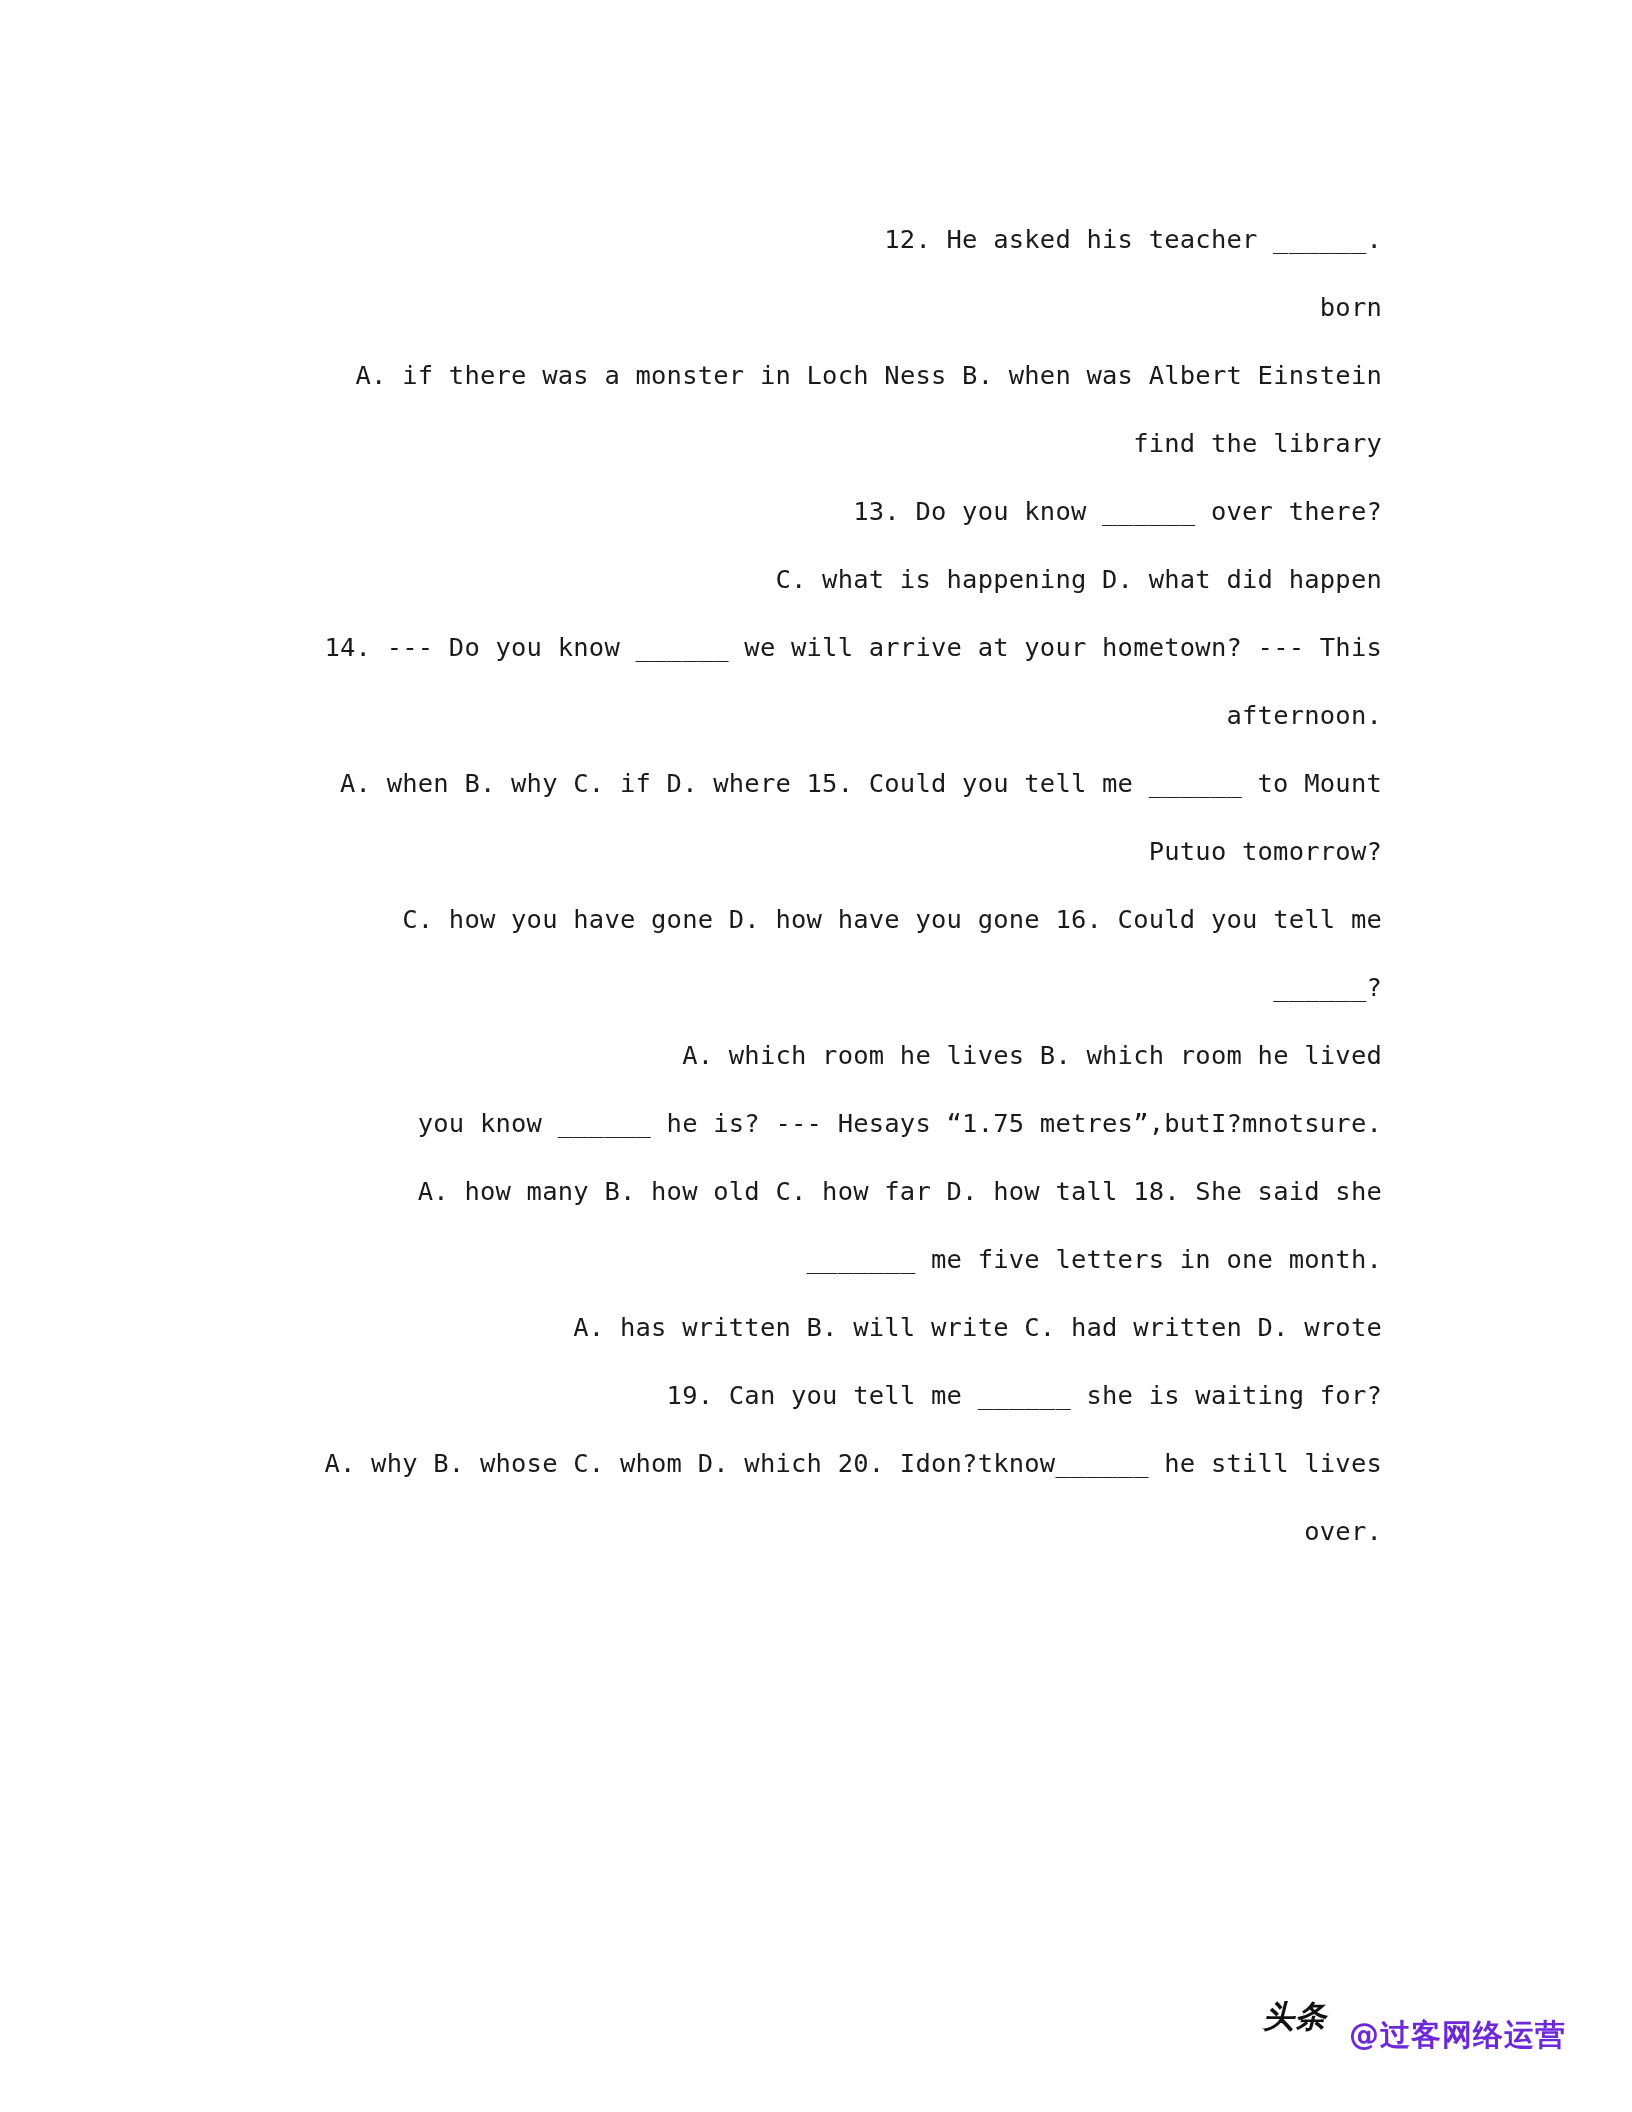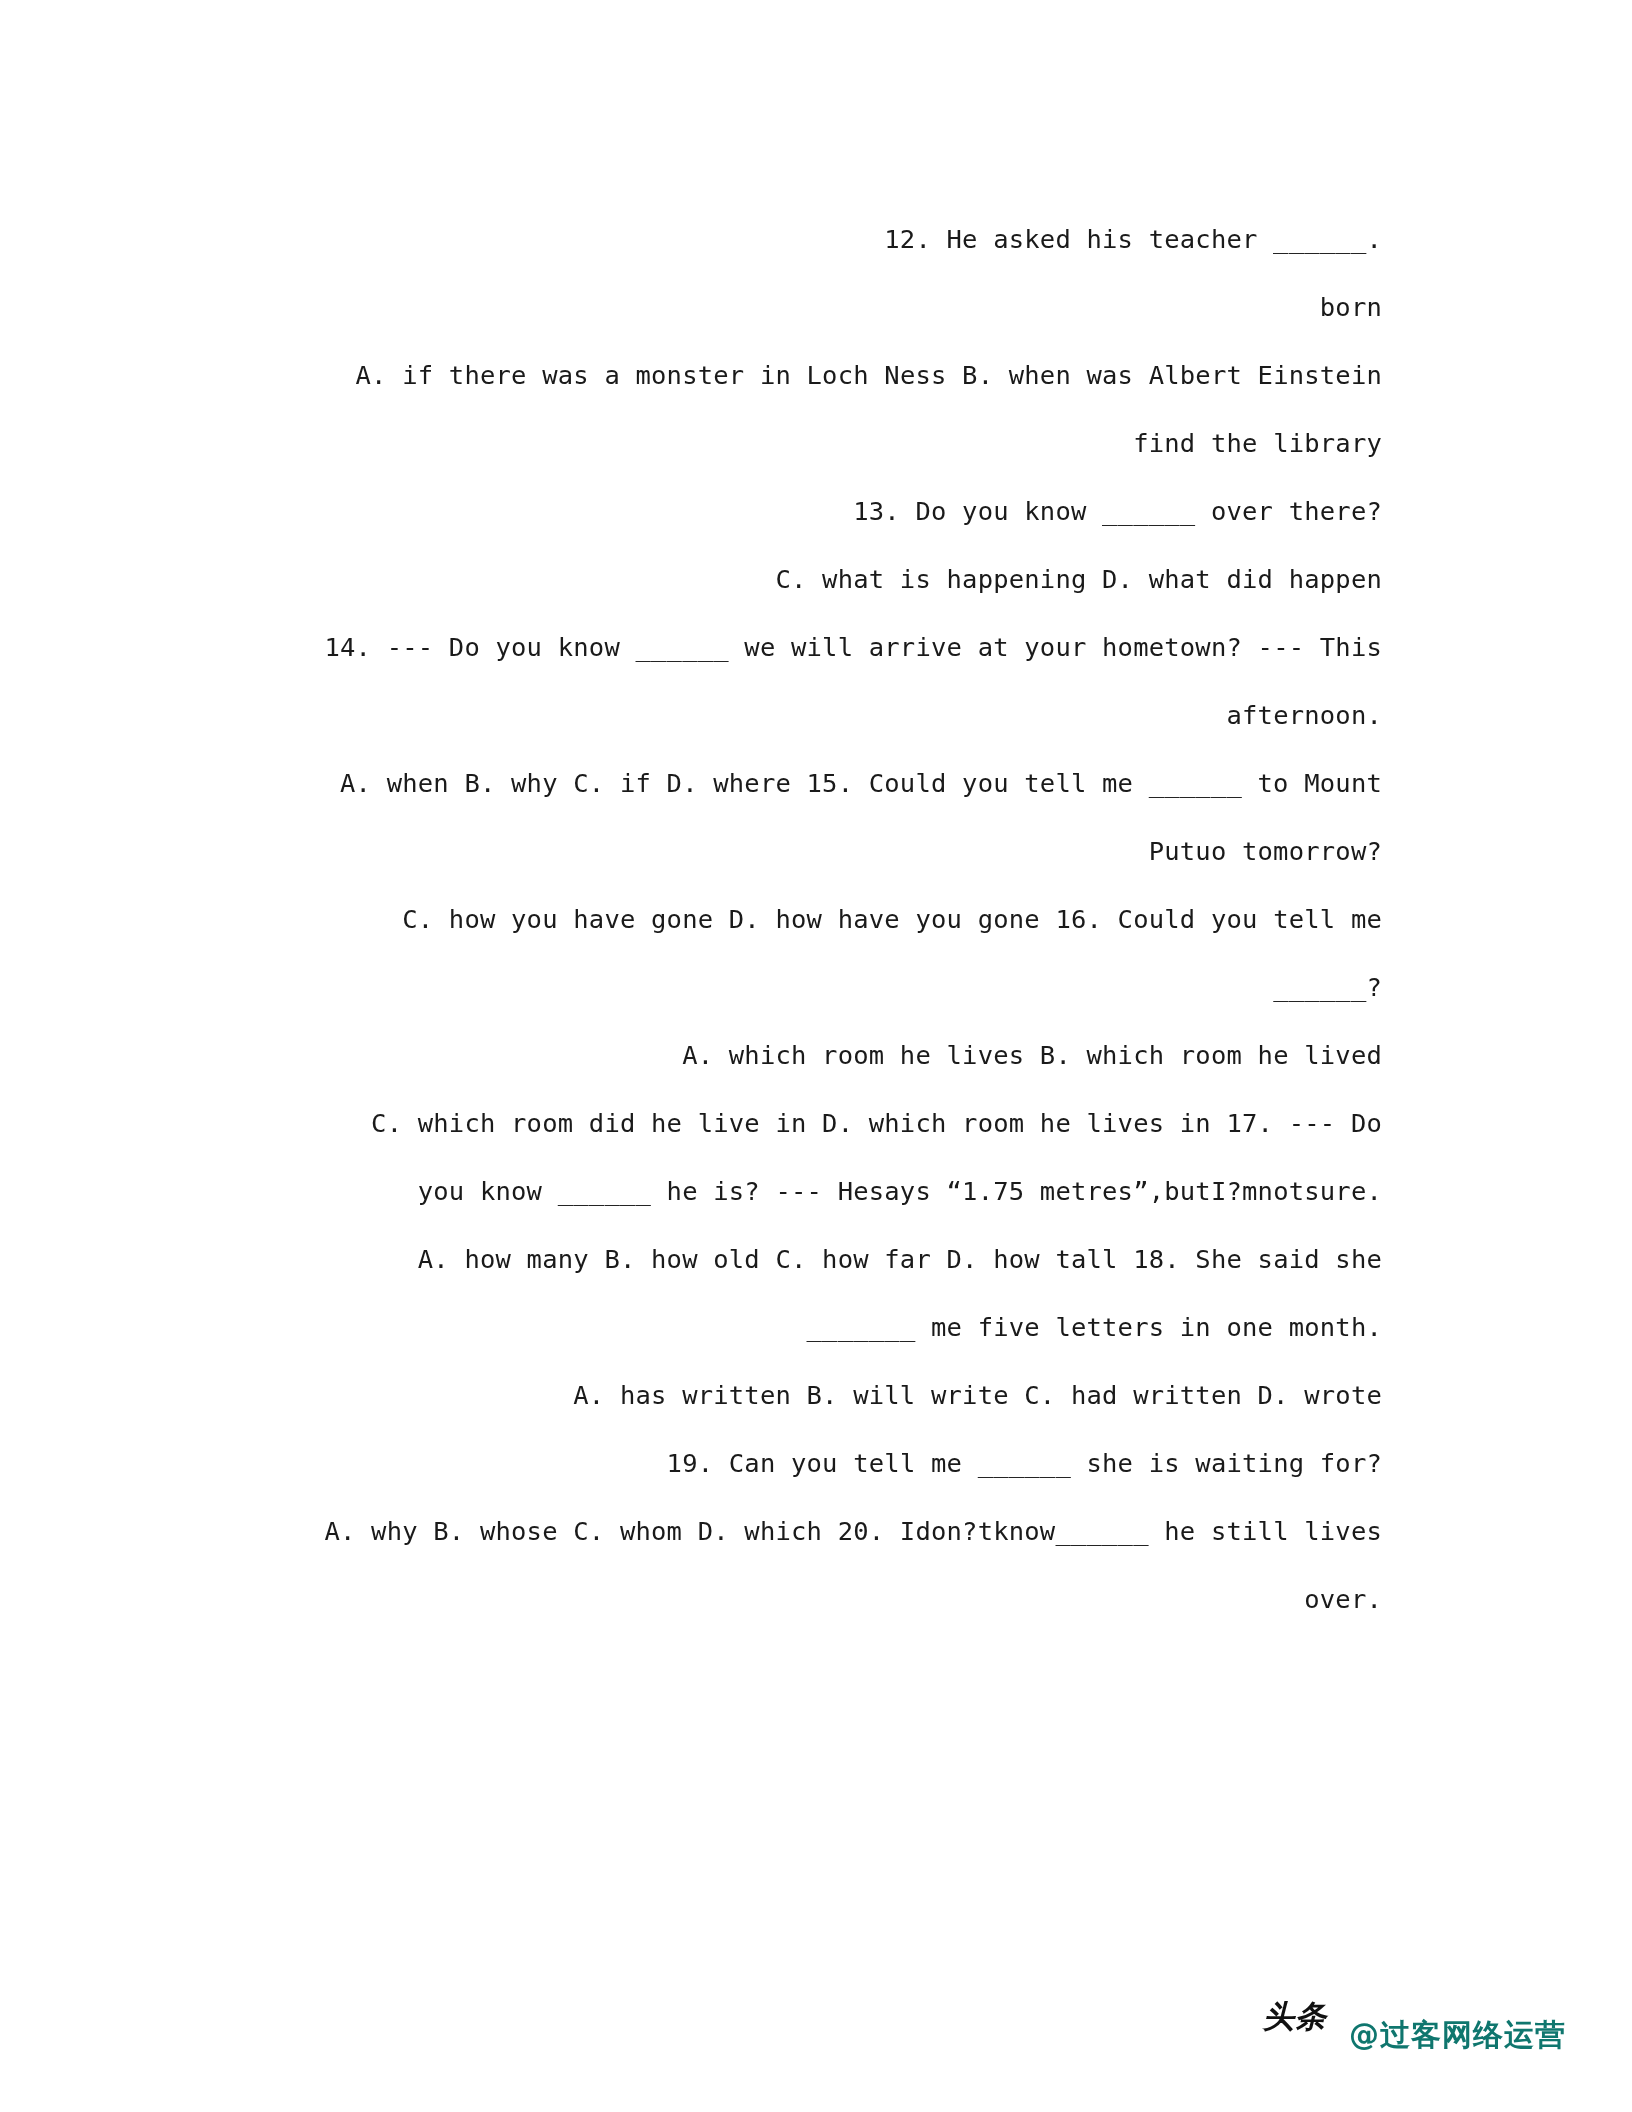--- a/index.html
+++ b/index.html
@@ -45,21 +45,21 @@
   .wm-logo {
     font-size: 31px;
     font-weight: bold;
     color: #111111;
     letter-spacing: 1px;
     font-style: italic;
   }
   .wm-text {
     font-size: 30px;
     font-weight: bold;
-    color: #0f766e;
+    color: #6d28d9;
     letter-spacing: 1px;
     margin-top: 38px;
   }
 </style>
 </head>
 <body>
 
 <div class="page">
 
   <div class="content">
@@ -69,21 +69,20 @@
     <div class="line">find the library</div>
     <div class="line indent">13. Do you know ______ over there?</div>
     <div class="line indent">C. what is happening D. what did happen</div>
     <div class="line indent">14. --- Do you know ______ we will arrive at your hometown? --- This</div>
     <div class="line">afternoon.</div>
     <div class="line indent">A. when B. why C. if D. where 15. Could you tell me ______ to Mount</div>
     <div class="line">Putuo tomorrow?</div>
     <div class="line indent">C. how you have gone D. how have you gone 16. Could you tell me</div>
     <div class="line">______?</div>
     <div class="line indent">A. which room he lives B. which room he lived</div>
-    <div class="line indent">C. which room did he live in D. which room he lives in 17. --- Do</div>
     <div class="line">you know ______ he is? --- Hesays “1.75 metres”,butI?mnotsure.</div>
     <div class="line indent">A. how many B. how old C. how far D. how tall 18. She said she</div>
     <div class="line">_______ me five letters in one month.</div>
     <div class="line indent">A. has written B. will write C. had written D. wrote</div>
     <div class="line indent">19. Can you tell me ______ she is waiting for?</div>
     <div class="line indent">A. why B. whose C. whom D. which 20. Idon?tknow______ he still lives</div>
     <div class="line">over.</div>
   </div>
 
   <div class="watermark">

